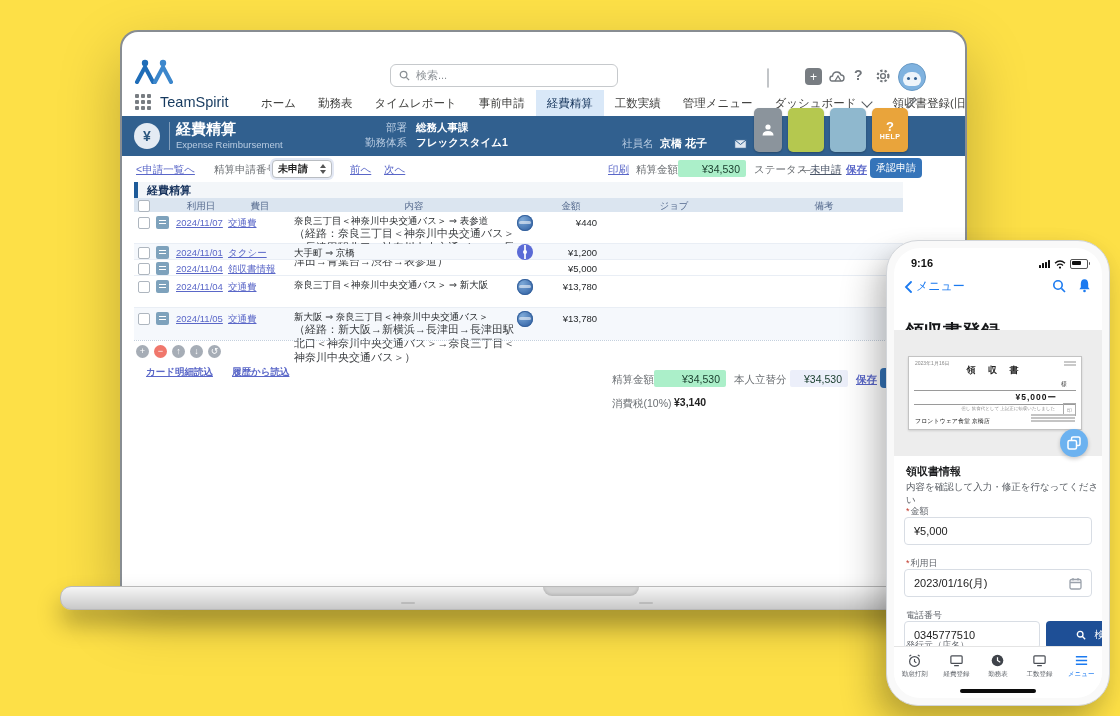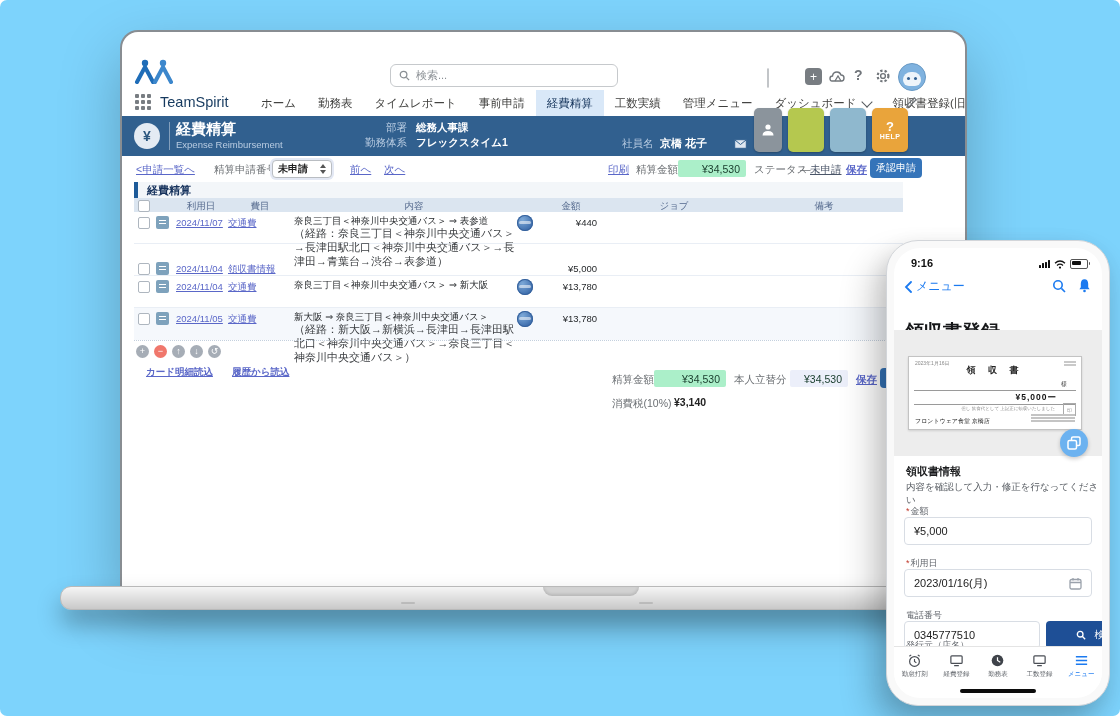--- a/index.html
+++ b/index.html
@@ -1,17 +1,17 @@
 <!DOCTYPE html>
 <html><head>
 <meta charset="utf-8">
 <style>
   html,body{margin:0;padding:0;background:#fff;}
-  #canvas{position:relative;width:1120px;height:716px;background:#7dd3fc;overflow:hidden;
-    font-family:"Liberation Sans","DejaVu Sans",sans-serif;border-radius:7px;-webkit-font-smoothing:antialiased;}
+  #canvas{position:relative;width:1120px;height:716px;background:#fde047;overflow:hidden;
+    font-family:"Liberation Sans","DejaVu Sans",sans-serif;-webkit-font-smoothing:antialiased;}
   .a{position:absolute;}
   
   #lap-screen{left:120px;top:30px;width:843px;height:556px;background:#fff;
     border:2px solid #888d92;border-bottom:none;border-radius:18px 18px 0 0;
     box-shadow:0 25px 60px rgba(0,0,0,.25);overflow:hidden;}
   #lap-base{left:60px;top:586px;width:952px;height:22px;border-radius:11px;
     background:linear-gradient(#f5f5f5,#c9c9c9);border:1px solid #b9b9b9;
     box-shadow:0 14px 24px rgba(0,0,0,.30);}
   #lap-notch{left:482px;top:0;width:96px;height:9px;background:#d2d2d2;border-radius:0 0 9px 9px;box-shadow:inset 0 -2px 3px rgba(0,0,0,.12);}
   .base-dash{top:15px;width:14px;height:2px;background:#a8a8a8;border-radius:1px;opacity:.6;}
@@ -273,20 +273,29 @@
       <div class="trow" style="top:14px;height:32px;">
         <span class="cb" style="left:4px;top:5px"></span>
         <span class="docic" style="top:4px"></span>
         <span class="cell lk" style="left:42px;top:5px">2024/11/07</span>
         <span class="cell lk" style="left:94px;top:5px">交通費</span>
         <span class="cmain" style="top:3px"><b style="font-weight:normal">奈良三丁目＜神奈川中央交通バス＞ ⇒ 表参道</b><span class="csub">（経路：奈良三丁目＜神奈川中央交通バス＞→長津田駅北口＜神奈川中央交通バス＞→長津田→青葉台→渋谷→表参道）</span></span>
         <span class="tripic globe" style="top:3px"></span>
         <span class="amt" style="left:363px;top:5px">¥440</span>
       </div>
 
+      <div class="trow tint" style="top:46px;height:16px;">
+        <span class="cb" style="left:4px;top:3px"></span>
+        <span class="docic" style="top:2px"></span>
+        <span class="cell lk" style="left:42px;top:3px">2024/11/01</span>
+        <span class="cell lk" style="left:94px;top:3px">タクシー</span>
+        <span class="cmain" style="top:3px">大手町 ⇒ 京橋</span>
+        <span class="tripic wheel" style="top:0"></span>
+        <span class="amt" style="left:363px;top:3px">¥1,200</span>
+      </div>
 
       <div class="trow" style="top:62px;height:16px;">
         <span class="cb" style="left:4px;top:3px"></span>
         <span class="docic" style="top:2px"></span>
         <span class="cell lk" style="left:42px;top:3px">2024/11/04</span>
         <span class="cell lk" style="left:94px;top:3px">領収書情報</span>
         <span class="amt" style="left:363px;top:3px">¥5,000</span>
       </div>
 
       <div class="trow" style="top:78px;height:32px;">

